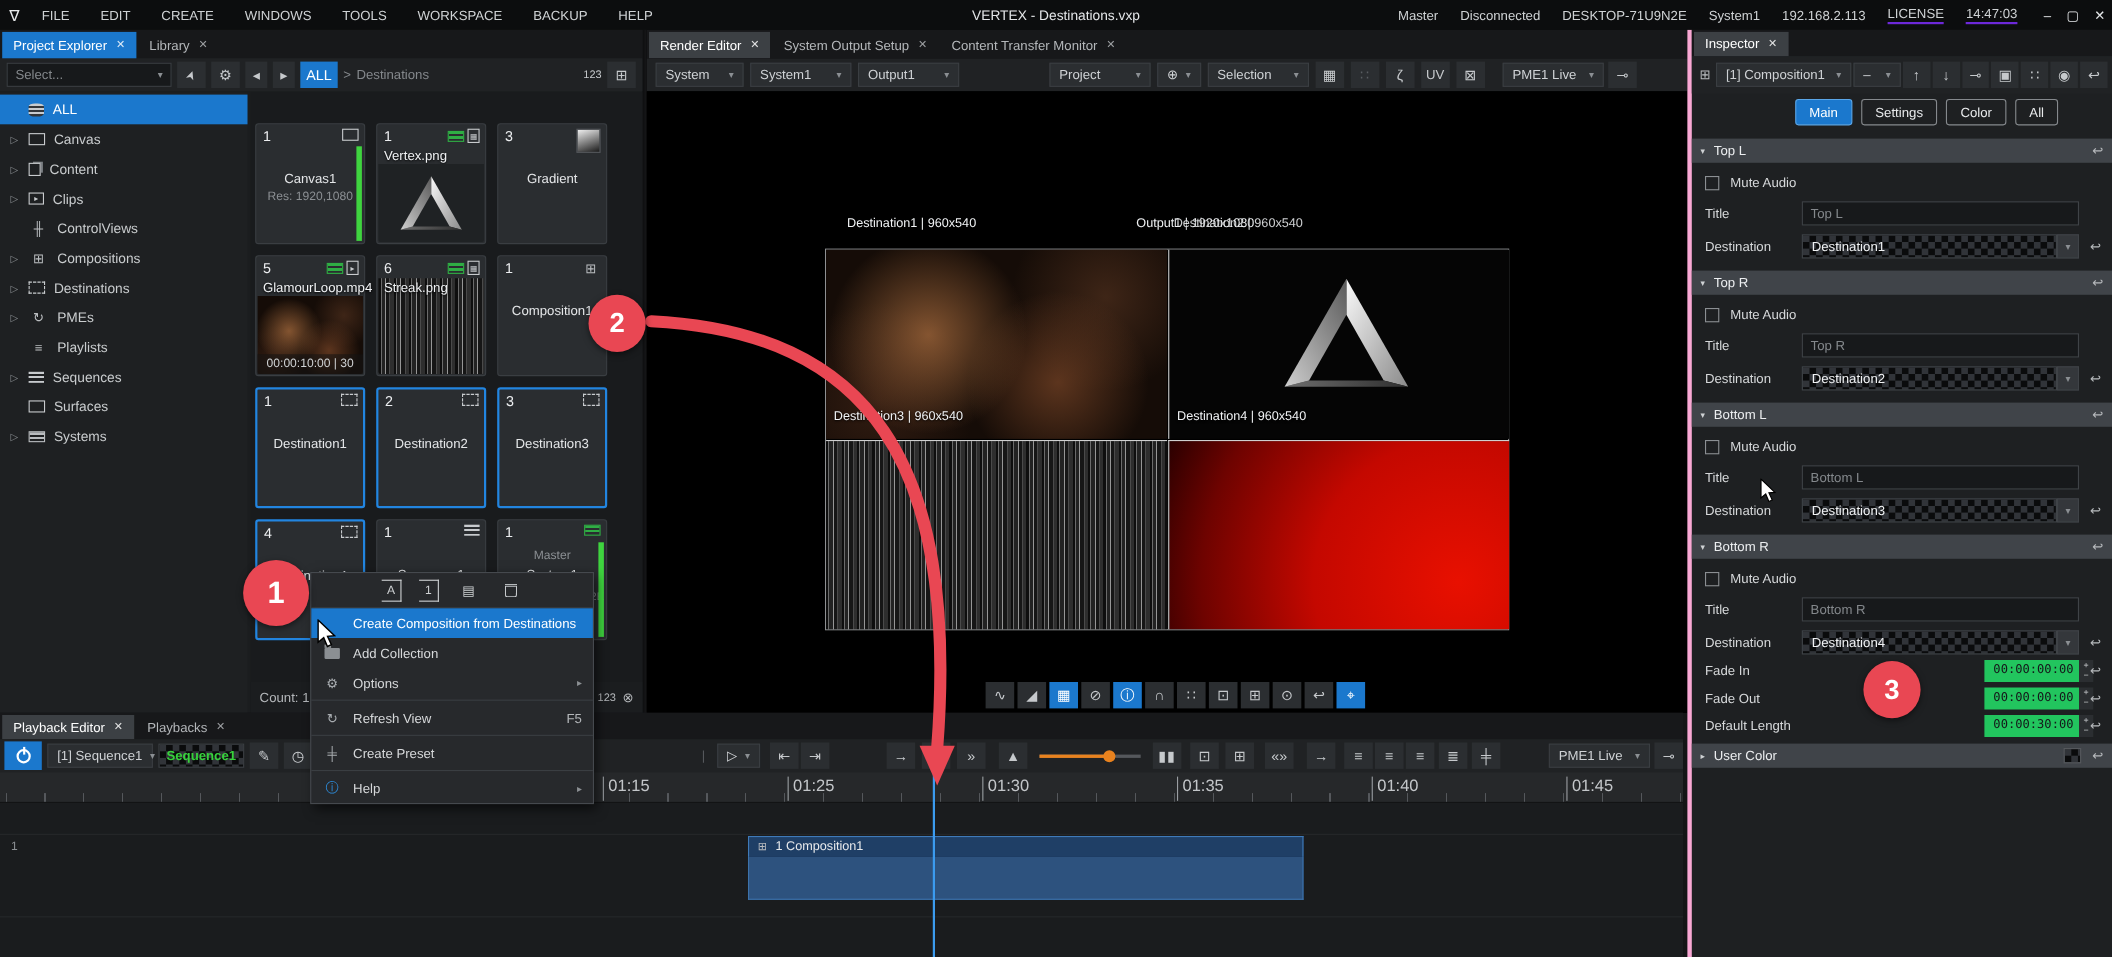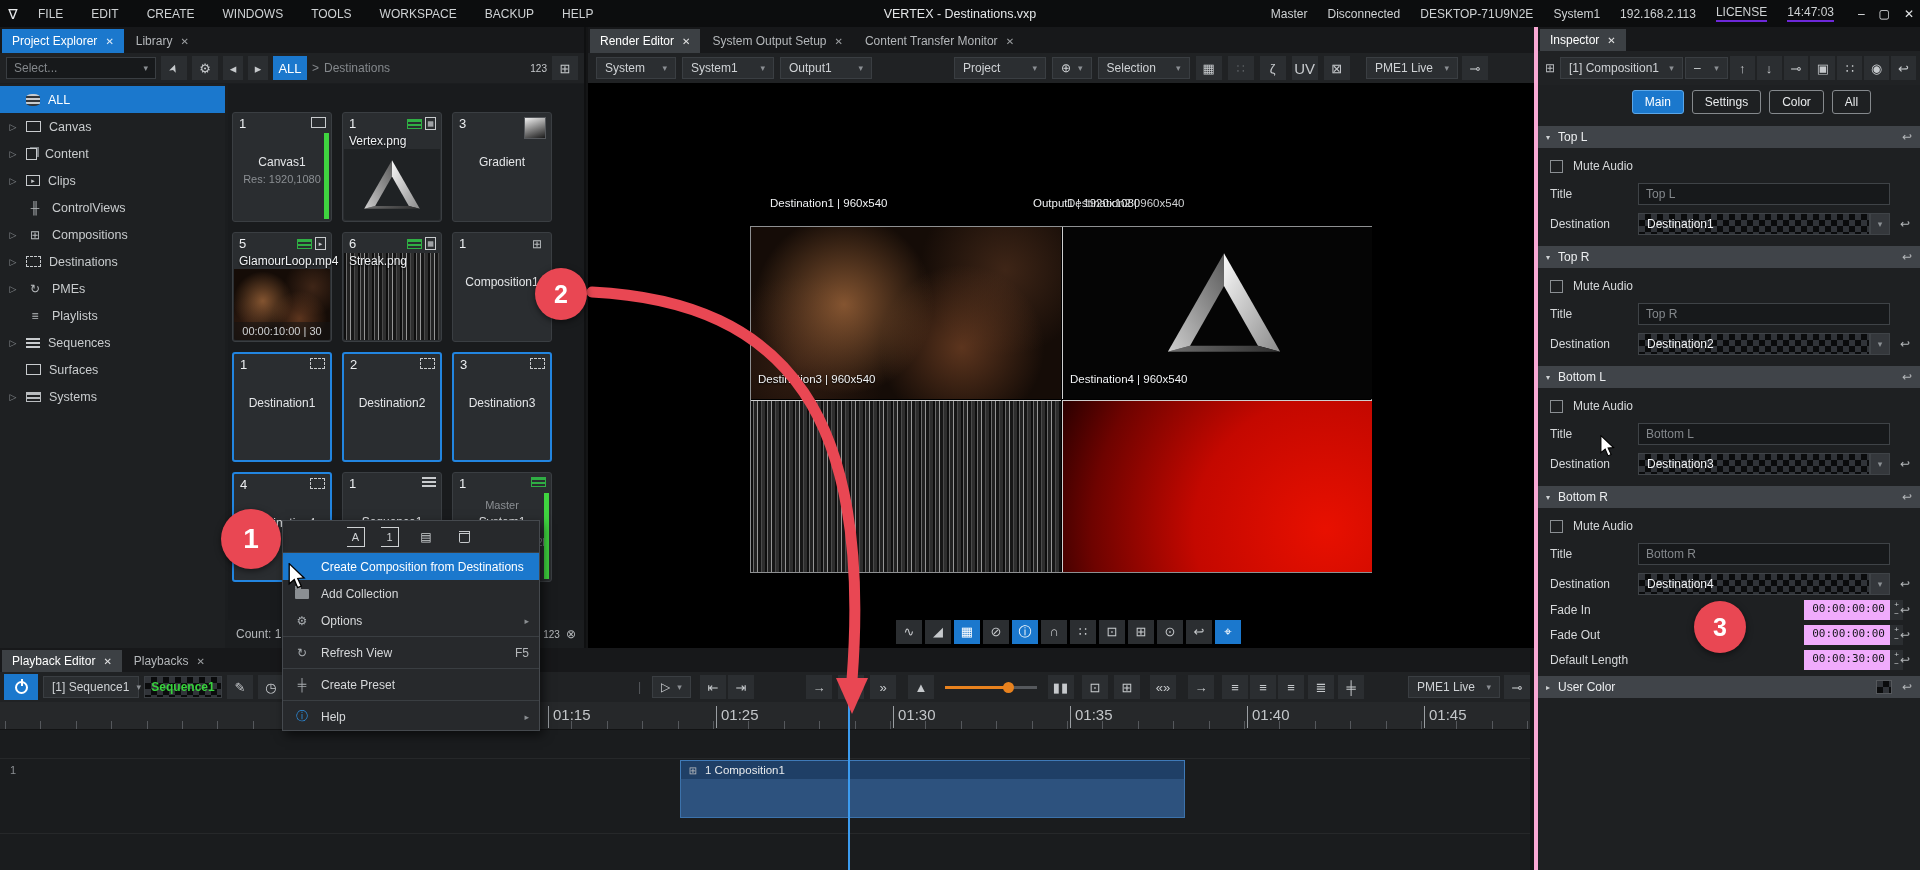--- a/index.html
+++ b/index.html
@@ -88,21 +88,21 @@
   .shead{height:22px;background:#404449;display:flex;align-items:center;padding:0 8px;gap:8px;color:#eceef0;font-size:12px;}
   .shead .exp{font-size:8px;color:#cfd2d4;}
   .shead .ret{margin-left:auto;color:#b4b7ba;font-size:12px;}
   .prow{position:absolute;left:0;right:0;height:28px;display:flex;align-items:center;}
   .plab{position:absolute;left:12px;color:#d6d8da;font-size:12px;}
   .pinput{position:absolute;left:100px;width:252px;height:22px;background:#17191b;border:1px solid #3f4347;color:#c9ccce;font-size:12px;padding:0 7px;font-family:"Liberation Sans",sans-serif;}
   .pinput::placeholder{color:#84888c;opacity:1;}
   .dfield{position:absolute;left:100px;width:232px;height:22px;display:flex;align-items:center;padding:0 8px;color:#f0f2f4;font-size:12px;border:1px solid #3f4347;}
   .dcaret{position:absolute;left:332px;width:20px;height:22px;background:#34373b;border:1px solid #3f4347;display:flex;align-items:center;justify-content:center;}
   .fret{position:absolute;left:362px;color:#b4b7ba;font-size:12px;}
-  .tcbox{position:absolute;left:266px;width:86px;height:20px;background:#f0abfc;color:#15171a;font-size:12px;text-align:right;padding:2px 5px;font-family:"DejaVu Sans Mono",monospace;font-size:11px;}
+  .tcbox{position:absolute;left:266px;width:86px;height:20px;background:#22c55e;color:#15171a;font-size:12px;text-align:right;padding:2px 5px;font-family:"DejaVu Sans Mono",monospace;font-size:11px;}
   .stepper{position:absolute;left:352px;width:13px;height:20px;background:#2b2e31;color:#c6c9cc;font-size:8px;line-height:9px;text-align:center;}
   .cbox{width:13px;height:13px;border:1px solid #8b8f93;background:transparent;margin-left:12px;}
   
   #playback{left:0;top:648px;width:1530px;height:222px;background:#1b1d1f;text-align:right;}
   #pb-toolbar{position:absolute;left:0;top:24px;right:0;height:30px;background:#202224;display:flex;align-items:center;gap:5px;padding:0 4px;}
   #ruler{position:absolute;left:0;top:54px;right:0;height:28px;background:#26282a;border-bottom:1px solid #121314;background-image:repeating-linear-gradient(90deg,#55585c 0 1px,transparent 1px 35.4px);background-size:100% 8px;background-position:5px bottom;background-repeat:no-repeat;}
   .rlab{position:absolute;top:4px;font-size:15px;color:#c3c6c9;border-left:1px solid #9a9ea2;padding-left:4px;height:22px;}
   #tracks{position:absolute;left:0;top:82px;right:0;bottom:0;background:#1a1c1e;}
   #clip{position:absolute;left:680px;top:30px;width:505px;height:58px;}
   #cliphead{height:19px;background:#1f3f66;border:1px solid #3f7ab8;border-bottom:none;display:flex;align-items:center;gap:6px;padding:0 6px;color:#e8eaec;font-size:11.5px;}
@@ -421,21 +421,21 @@
         <span>⊕</span>
         <span class="caret">▾</span>
       </span>
     <span class="chip" style="width:92px;justify-content:space-between">
         <span>Selection</span>
         <span class="caret">▾</span>
       </span>
     <span class="ibtn">▦</span>
     <span class="ibtn flat dim">∷</span>
     <span class="ibtn flat">ζ</span>
-    <span class="ibtn flat" style="font-size:15px">UV</span>
+    <span class="ibtn flat" style="font-size:12px">UV</span>
     <span class="ibtn flat">⊠</span>
     <span class="chip" style="position:absolute;right:82px;width:92px;justify-content:space-between">
         <span>PME1 Live</span>
         <span class="caret">▾</span>
       </span>
     <span class="ibtn flat" style="position:absolute;right:52px">⊸</span>
   </div>
 
   <div id="viewport">
     <span class="vlab" style="left:182px;top:114px">Destination1 | 960x540</span>

